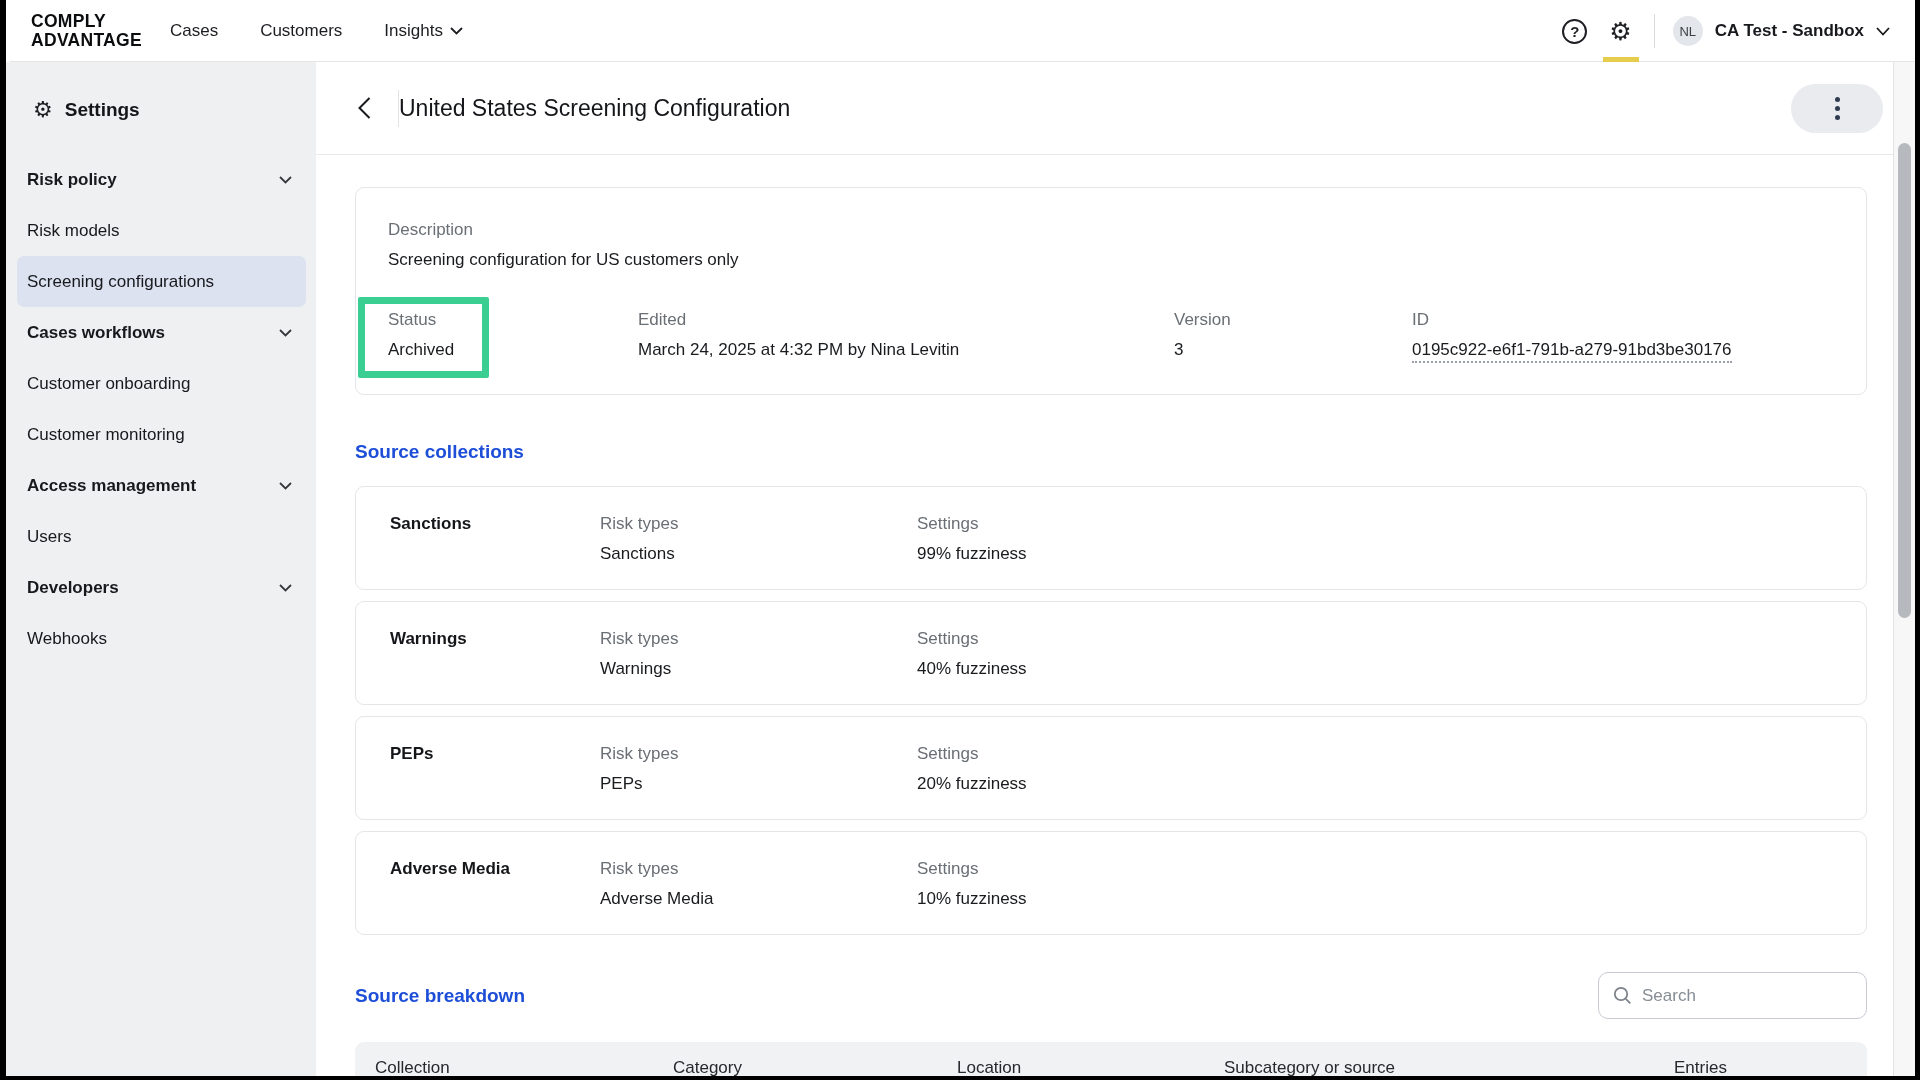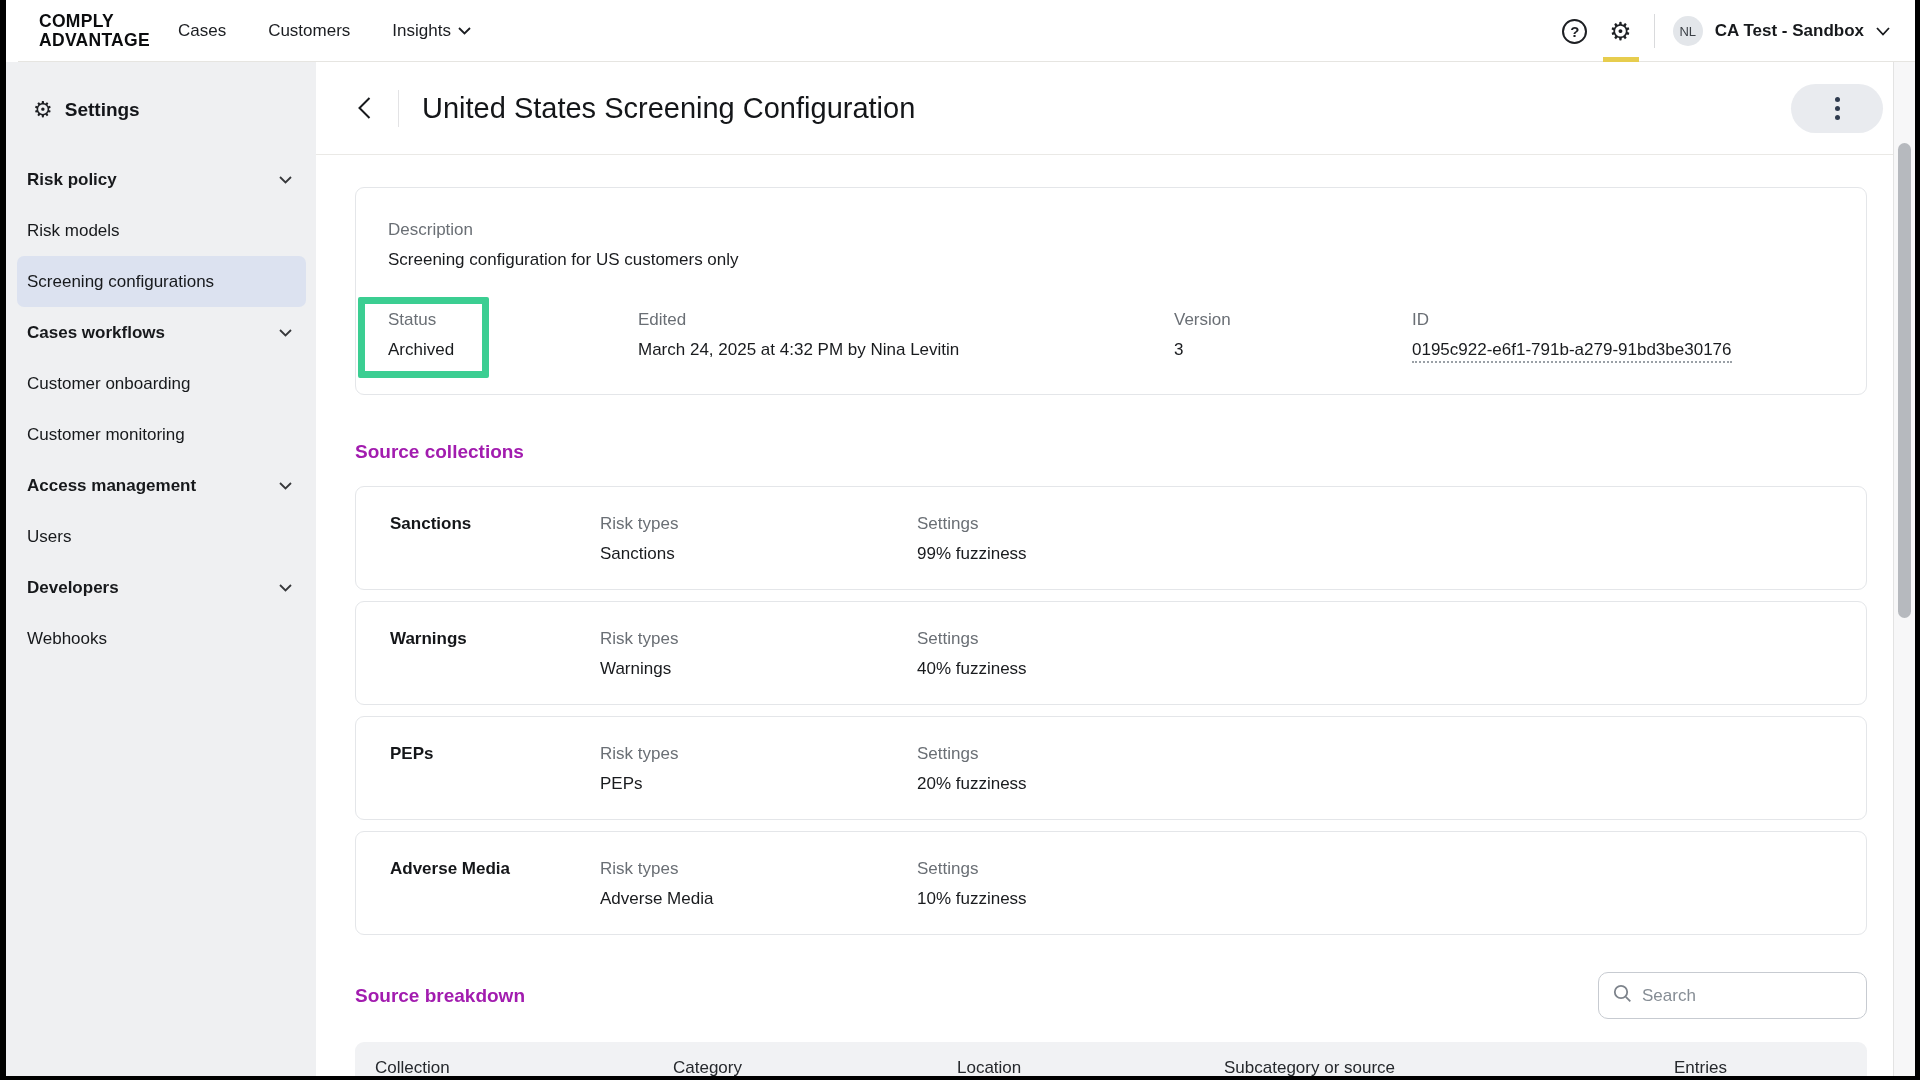--- a/index.html
+++ b/index.html
@@ -1,21 +1,21 @@
 <!DOCTYPE html>
 <html><head>
 <meta charset="utf-8">
 <style>
   * { margin:0; padding:0; box-sizing:border-box; }
   html,body { width:1920px; height:1080px; overflow:hidden; }
   body { background:#000; font-family:"Liberation Sans", sans-serif; color:#17191c; position:relative; }
   .app { position:absolute; left:6px; right:5px; top:0; bottom:4px; background:#fff; overflow:hidden; }
 
   
-  .topbar { position:absolute; top:0; left:12px; right:0; height:62px; background:#fff; border-bottom:1px solid #e6e5e1; display:flex; align-items:center; z-index:30; }
+  .topbar { position:absolute; top:0; left:4px; right:0; height:62px; background:#fff; border-bottom:1px solid #e6e5e1; display:flex; align-items:center; z-index:30; }
   .logo { margin-left:21px; font-size:17.5px; line-height:19px; font-weight:800; letter-spacing:.3px; color:#0b0c0e; white-space:pre; }
   .top-nav { display:flex; align-items:center; gap:42px; margin-left:28px; }
   .top-nav-item { font-size:17px; color:#1b1d21; cursor:pointer; display:flex; align-items:center; gap:7px; }
   .chev { width:13px; height:8px; display:inline-block; }
   .chev svg, .chev-l svg { display:block; }
   .topbar-right { position:absolute; right:26px; top:0; height:62px; display:flex; align-items:center; gap:18px; }
   .help-icon { width:25px; height:25px; border:2px solid #1d1f23; border-radius:50%; display:flex; align-items:center; justify-content:center; font-size:15px; font-weight:700; color:#1d1f23; cursor:pointer; }
   .gear-wrap { position:relative; height:62px; display:flex; align-items:center; padding:0 4px; cursor:pointer; }
   .gear-glyph { font-size:25px; line-height:1; color:#1d1f23; }
   .active-underline { position:absolute; bottom:0; left:50%; transform:translateX(-50%); width:36px; height:5px; }
@@ -33,41 +33,41 @@
   .side-row { height:51px; display:flex; align-items:center; margin:0 10px 0 11px; padding:0 14px 0 10px; border-radius:7px; font-size:17px; color:#17191c; cursor:pointer; }
   .side-row.section { font-weight:700; justify-content:space-between; }
   .side-row.selected { background:#dce2f0; }
   .side-row .chev { opacity:.85; }
 
   
   .main { position:absolute; left:310px; top:62px; right:22px; bottom:0; background:#fff; overflow:hidden; }
   .main-header { height:93px; border-bottom:1px solid #eae9e6; display:flex; align-items:center; position:relative; background:#fff; }
   .back-btn { width:40px; height:40px; margin-left:28px; display:flex; align-items:center; justify-content:center; cursor:pointer; }
   .hdr-divider { width:1px; height:37px; background:#e3e3e5; margin-left:14px; }
-  .page-title { margin-left:23px; font-size:29px; font-weight:500; color:#141619; }
+  .page-title { font-size:23px; font-weight:500; color:#141619; }
   .kebab-btn { position:absolute; right:10px; top:22px; width:92px; height:49px; border-radius:25px; background:#e9ebef; border:none; display:flex; flex-direction:column; align-items:center; justify-content:center; gap:4px; cursor:pointer; }
   .kebab-btn i { width:5px; height:5px; border-radius:50%; background:#2f3b4e; }
 
   .content { padding:0 26px 0 39px; }
 
   .detail-card { margin-top:32px; height:208px; background:#fff; border:1px solid #e4e6e9; border-radius:9px; padding:32px 24px 0 32px; position:relative; }
   .field-label { font-size:17px; color:#6a6f75; margin-bottom:10px; }
   .field-value { font-size:17px; color:#191b1e; }
   .detail-row { display:grid; grid-template-columns:250px 536px 238px auto; margin-top:40px; }
   .id-value { border-bottom:2px dotted #9aa0a6; padding-bottom:2px; cursor:pointer; }
   .status-annotation { position:absolute; left:2px; top:109px; width:131px; height:81px; border:7px solid; border-radius:2px; pointer-events:none; }
 
-  .section-heading { margin-top:46px; font-size:19px; font-weight:600; color:#a21caf; height:24px; }
+  .section-heading { margin-top:46px; font-size:19px; font-weight:600; color:#1d4ed8; height:24px; }
   .collection-list { margin-top:21px; }
   .collection-card { height:104px; border:1px solid #e4e6e9; border-radius:9px; background:#fff; padding:27px 0 0 34px; margin-bottom:11px; display:grid; grid-template-columns:210px 317px auto; }
   .collection-name { font-size:17px; font-weight:700; color:#141619; }
 
   .breakdown-bar { margin-top:37px; display:flex; align-items:center; justify-content:space-between; height:47px; }
   .breakdown-bar .section-heading { margin-top:0; display:flex; align-items:center; height:47px; }
-  .search-box { width:269px; height:47px; border:1px solid #c7cbd1; border-radius:10px; background:#fff; display:flex; align-items:center; padding:0 12px 0 14px; }
+  .search-box { width:269px; height:47px; border:1px solid #c7cbd1; border-radius:10px; background:#fff; display:flex; align-items:flex-start; padding:13px 12px 0 14px; }
   .search-box input { border:none; outline:none; flex:1; margin-left:10px; font-size:17px; color:#30343a; font-family:"Liberation Sans", sans-serif; background:transparent; }
   .search-box input::placeholder { color:#868d95; }
 
   .table-header { margin-top:23px; height:56px; background:#f1f2f4; border-radius:9px 9px 0 0; display:grid; grid-template-columns:298px 284px 267px 450px auto; padding:16px 0 0 20px; font-size:17px; color:#26292d; }
 
   
   .scrollbar { position:absolute; right:0; top:62px; bottom:0; width:22px; background:#f7f7f8; border-left:1px solid #e3e3e3; }
   .scroll-thumb { position:absolute; left:4px; top:81px; width:13px; height:475px; border-radius:7px; background:#b6b9be; cursor:grab; }
 </style>
 </head>

